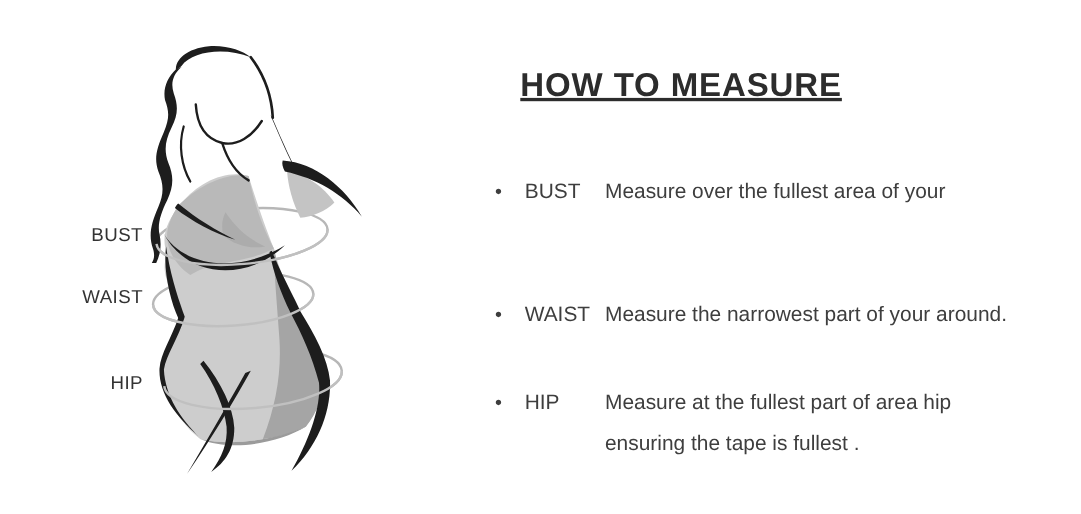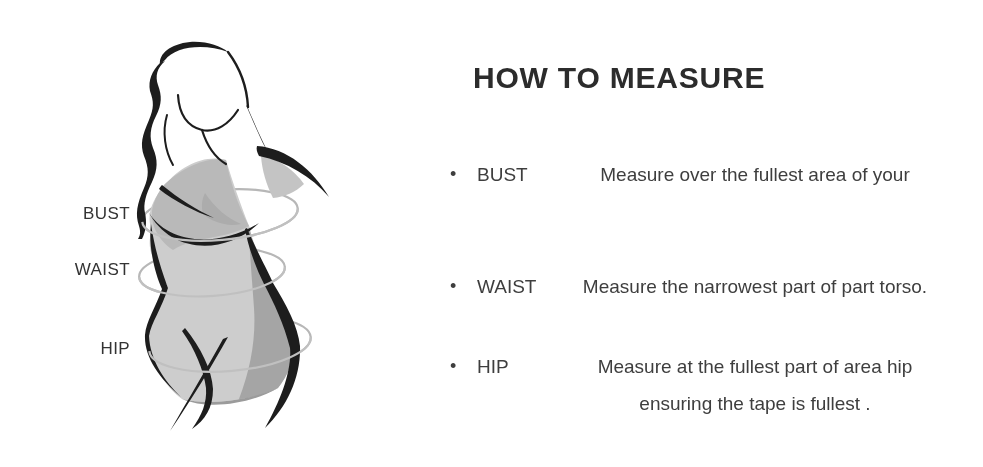--- a/index.html
+++ b/index.html
@@ -16,33 +16,33 @@
     position:absolute; left:35px; width:95px; text-align:right;
     font-size:17px; letter-spacing:0.4px; color:#333333; font-weight:400;
   }
   .fig-label.bust  { top:204px; }
   .fig-label.waist { top:260px; }
   .fig-label.hip   { top:339px; }
   
   .page-title {
     position:absolute; left:473px; top:61px;
     font-size:30px; font-weight:700; letter-spacing:0.8px;
-    color:#2c2c2c; white-space:nowrap;
+    color:#2c2c2c; white-space:nowrap;text-decoration:underline;
   }
   .measure-item {
     position:absolute; left:450px; width:510px;
     display:flex; align-items:flex-start;
     font-size:19px; line-height:37px; color:#3e3e3e;
   }
   .measure-item.i1 { top:156px; }
   .measure-item.i2 { top:268px; }
   .measure-item.i3 { top:348px; }
   .bullet-dot { width:27px; flex:0 0 27px; font-size:18px; color:#3e3e3e; }
   .term { width:73px; flex:0 0 73px; }
-  .desc { flex:1;text-align:center; }
+  .desc { flex:1; }
 </style>
 </head>
 <body>
 
 <div class="canvas">
 
   <div class="figure-wrap">
     <svg class="silhouette-svg" viewBox="0 0 300 455" xmlns="http://www.w3.org/2000/svg">
 
       <g transform="rotate(-5 165 207)">
@@ -127,21 +127,21 @@
 
   <div class="measure-item i1">
     <span class="bullet-dot">•</span>
     <span class="term">BUST</span>
     <span class="desc"><span>Measure over the fullest area of your</span><br></span>
   </div>
 
   <div class="measure-item i2">
     <span class="bullet-dot">•</span>
     <span class="term">WAIST</span>
-    <span class="desc"><span>Measure the narrowest part of part torso.</span></span>
+    <span class="desc"><span>Measure the narrowest part of your around.</span></span>
   </div>
 
   <div class="measure-item i3">
     <span class="bullet-dot">•</span>
     <span class="term">HIP</span>
     <span class="desc"><span>Measure at the fullest part of area hip</span><br><span>ensuring the tape is fullest .</span></span>
   </div>
 
 </div>
 

